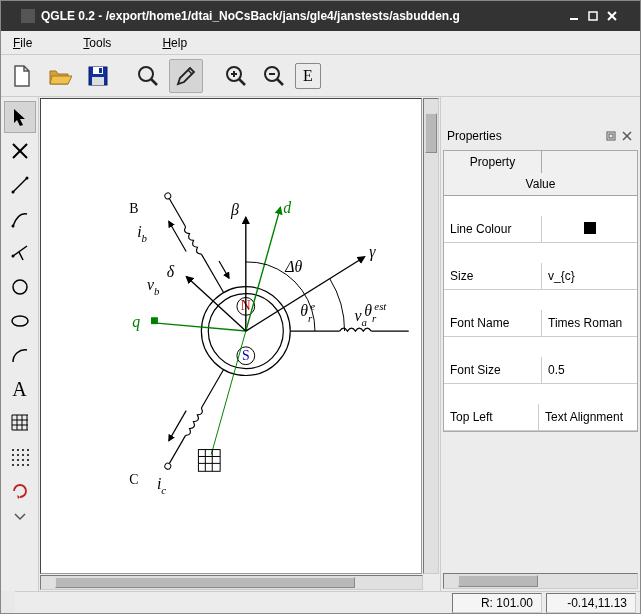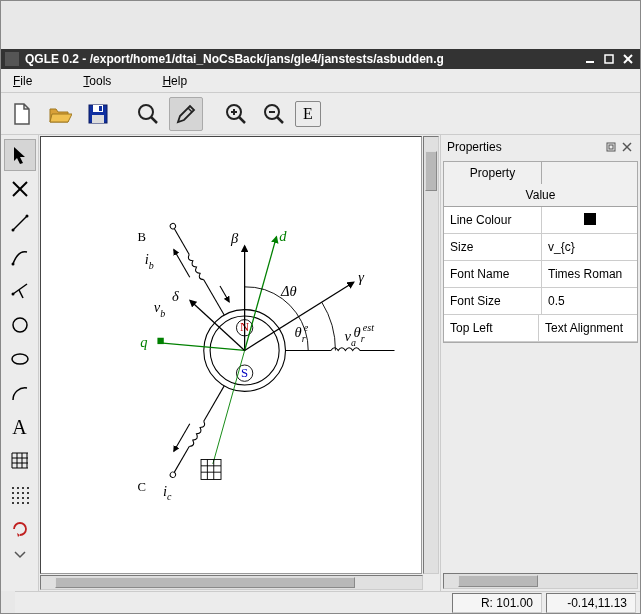--- a/index.html
+++ b/index.html
@@ -1,18 +1,18 @@
 <!DOCTYPE html>
 <html><head>
 <meta charset="utf-8">
 <style>
   * { box-sizing: border-box; margin: 0; padding: 0; user-select: none; }
   body { font-family: "Segoe UI", Tahoma, sans-serif; font-size: 12px; background: #c0c0c0; width: 641px; height: 614px; overflow: hidden; }
   .window { width: 641px; height: 614px; background: #e8e8e8; display: flex; flex-direction: column; border: 1px solid #888; }
-  .titlebar { height: 20px; background: #333; color: #fff; display: flex; align-items: center; padding: 0 4px; font-size: 12px; font-weight: bold; margin-top: 48px; }
+  .titlebar { height: 30px; background: #333; color: #fff; display: flex; align-items: center; padding: 0 20px; font-size: 12px; font-weight: bold; }
   .titlebar .app-icon { width: 14px; height: 14px; background: #555; margin-right: 6px; }
   .titlebar .title-text { flex: 1; overflow: hidden; white-space: nowrap; text-overflow: ellipsis; }
   .titlebar .win-btn { width: 16px; height: 14px; margin-left: 3px; display: flex; align-items: center; justify-content: center; color: #fff; font-size: 11px; cursor: pointer; }
   .titlebar .win-btn svg { stroke: #fff; }
   .menubar { height: 24px; background: #ececec; display: flex; align-items: center; padding: 0 4px; border-bottom: 1px solid #ccc; gap: 35px; }
   .menubar .menu-item { padding: 2px 8px; cursor: pointer; }
   .menubar .menu-item .ul { text-decoration: underline; }
   .toolbar { height: 42px; background: #ececec; display: flex; align-items: center; padding: 0 4px; border-bottom: 1px solid #ccc; gap: 4px; }
   .tool-btn { width: 34px; height: 34px; display: flex; align-items: center; justify-content: center; cursor: pointer; border: 1px solid transparent; border-radius: 2px; }
   .tool-btn.active { background: #d5d5d5; border: 1px solid #aaa; }
@@ -24,29 +24,29 @@
   .canvas-pane { flex: 1; display: flex; flex-direction: column; min-width: 0; background: #ececec; }
   .canvas-scroll { flex: 1; display: flex; min-height: 0; }
   .canvas-viewport { flex: 1; background: #fff; border: 1px inset #999; margin: 1px; position: relative; overflow: hidden; }
   .v-scrollbar { width: 16px; background: #e0e0e0; border: 1px inset #ccc; margin: 1px 1px 1px 0; position: relative; }
   .v-scrollbar .thumb { position: absolute; left: 1px; right: 1px; top: 14px; height: 40px; background: #b8b8b8; border: 1px outset #ddd; }
   .h-scroll-row { height: 16px; display: flex; }
   .h-scrollbar { flex: 1; background: #e0e0e0; border: 1px inset #ccc; margin: 0 1px 1px 1px; position: relative; }
   .h-scrollbar .thumb { position: absolute; top: 1px; bottom: 1px; left: 14px; width: 300px; background: #b8b8b8; border: 1px outset #ddd; }
   .corner { width: 16px; height: 16px; background: #ececec; }
   .right-pane { width: 200px; background: #ececec; display: flex; flex-direction: column; border-left: 1px solid #ccc; }
-  .prop-header { height: 24px; display: flex; align-items: center; padding: 0 6px; font-size: 12px; }
+  .prop-header { height: 24px; display: flex; align-items: center; padding: 0 6px; font-size: 12px; margin-top: 27px; }
   .prop-header .label { flex: 1; }
   .prop-header .ctrl { width: 14px; height: 14px; margin-left: 2px; display: flex; align-items: center; justify-content: center; cursor: pointer; }
   .prop-table { border: 1px solid #aaa; margin: 2px; background: #fff; font-size: 12px; }
   .prop-table .hdr { display: flex; background: #f0f0f0; border-bottom: 1px solid #a3a3a3; flex-direction: column; }
   .prop-table .hdr .cell { padding: 4px 6px; border-right: 1px solid #aaa; text-align: center; }
   .prop-table .hdr .cell:last-child { border-right: none; }
   .prop-table .row { display: flex; border-bottom: 1px solid #ccc; }
-  .prop-table .row .cell { padding: 6px 6px; border-right: 1px solid #ccc; overflow: hidden; white-space: nowrap; }
+  .prop-table .row .cell { padding: 6px 6px; border-right: 1px solid #ccc; overflow: hidden; white-space: nowrap; margin-top: 20px; }
   .prop-table .row .cell:last-child { border-right: none; }
   .col-prop { width: 98px; }
   .col-val { flex: 1; }
   .colour-swatch { width: 12px; height: 12px; background: #000; margin: 0 auto; }
   .right-scroll { height: 16px; background: #e0e0e0; border: 1px inset #ccc; margin: auto 2px 2px 2px; position: relative; }
   .right-scroll .thumb { position: absolute; top: 1px; bottom: 1px; left: 14px; width: 80px; background: #b8b8b8; border: 1px outset #ddd; }
   .statusbar { height: 22px; background: #ececec; display: flex; align-items: center; justify-content: flex-end; border-top: 1px solid #ccc; padding: 0 4px; gap: 4px; margin-left: 14px; }
   .status-cell { border: 1px inset #ccc; padding: 2px 8px; min-width: 90px; text-align: right; font-size: 12px; background: #f5f5f5; }
   .canvas-svg { width: 100%; height: 100%; }
   .diagram-label { font-family: "Times New Roman", serif; font-size: 16px; font-style: italic; }

